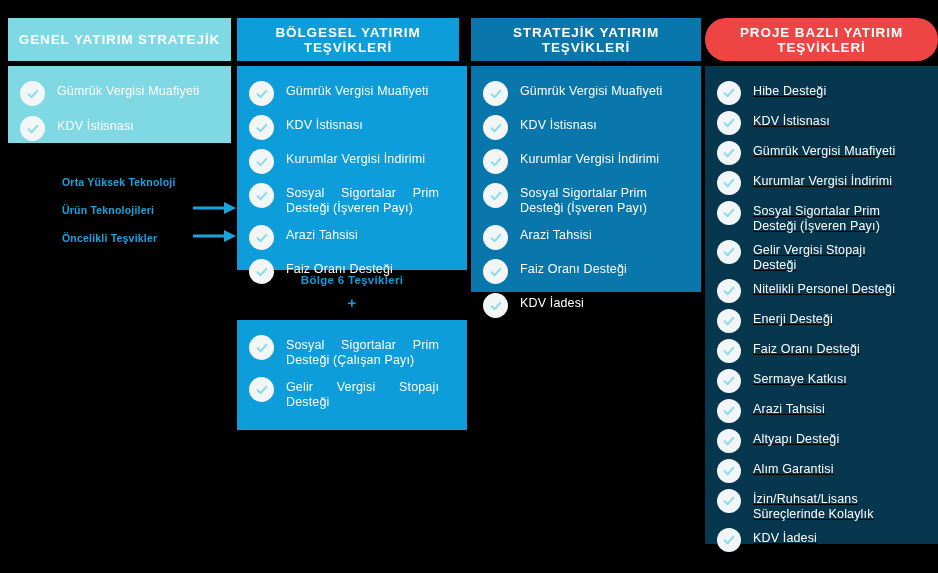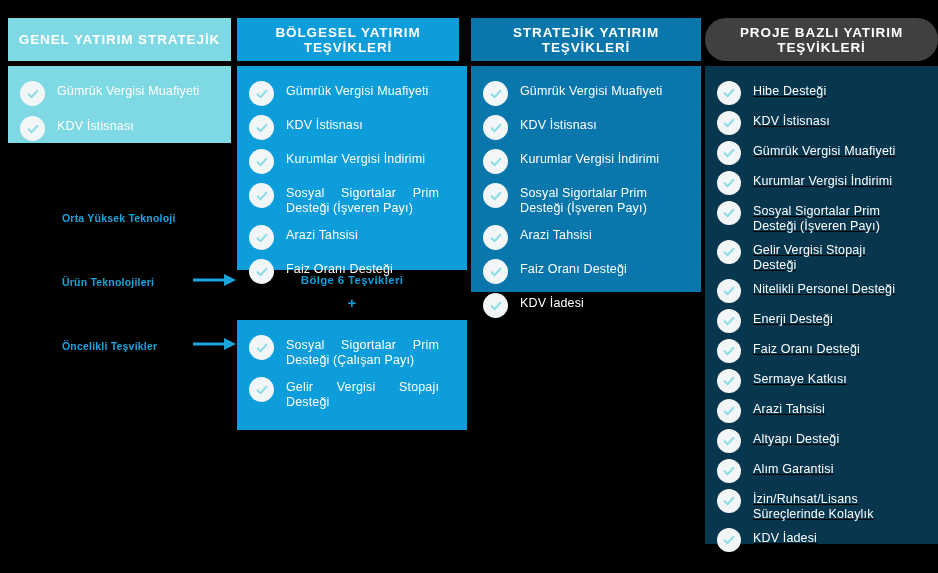--- a/index.html
+++ b/index.html
@@ -79,21 +79,21 @@
   
   #col2-header  { left: 237px; top: 18px;  width: 222px; height: 43px; background: #0d9ddb; }
   #col2-body    { left: 237px; top: 66px;  width: 230px; height: 204px; background: #0d9ddb; }
   #col2-body2   { left: 237px; top: 320px; width: 230px; height: 110px; background: #0d9ddb; }
 
   
   #col3-header { left: 471px; top: 18px; width: 230px; height: 43px; background: #0a77ac; }
   #col3-body   { left: 471px; top: 66px; width: 230px; height: 226px; background: #0a77ac; }
 
   
-  #col4-header { left: 705px; top: 18px; width: 233px; height: 43px; background: #404040; border-radius: 21px; }
+  #col4-header { left: 705px; top: 18px; width: 233px; height: 43px; background: #ef4444; border-radius: 21px; }
   #col4-body   { left: 705px; top: 66px; width: 233px; height: 478px; background: #07364f; text-decoration: underline; }
   #col4-body .item { margin-bottom: 5px; }
   #col4-body .check { width: 24px; height: 24px; }
 
   
   #col2-divider {
     position: absolute;
     left: 237px;
     top: 274px;
     width: 230px;
@@ -118,21 +118,20 @@
   #legend {
     position: absolute;
     left: 62px;
     top: 168px;
     width: 175px;
   }
   .legend-row {
     display: flex;
     align-items: center;
     height: 28px;
-    margin-top: 36px;
   }
   .legend-text {
     font-size: 10.5px;
     font-weight: bold;
     letter-spacing: 0.2px;
     white-space: nowrap;
   }
   .legend-row.r1 .legend-text { color: #1aa3dc; }
   .legend-row.r2 .legend-text { color: #1aa3dc; }
   .legend-row.r3 .legend-text { color: #1aa3dc; }

